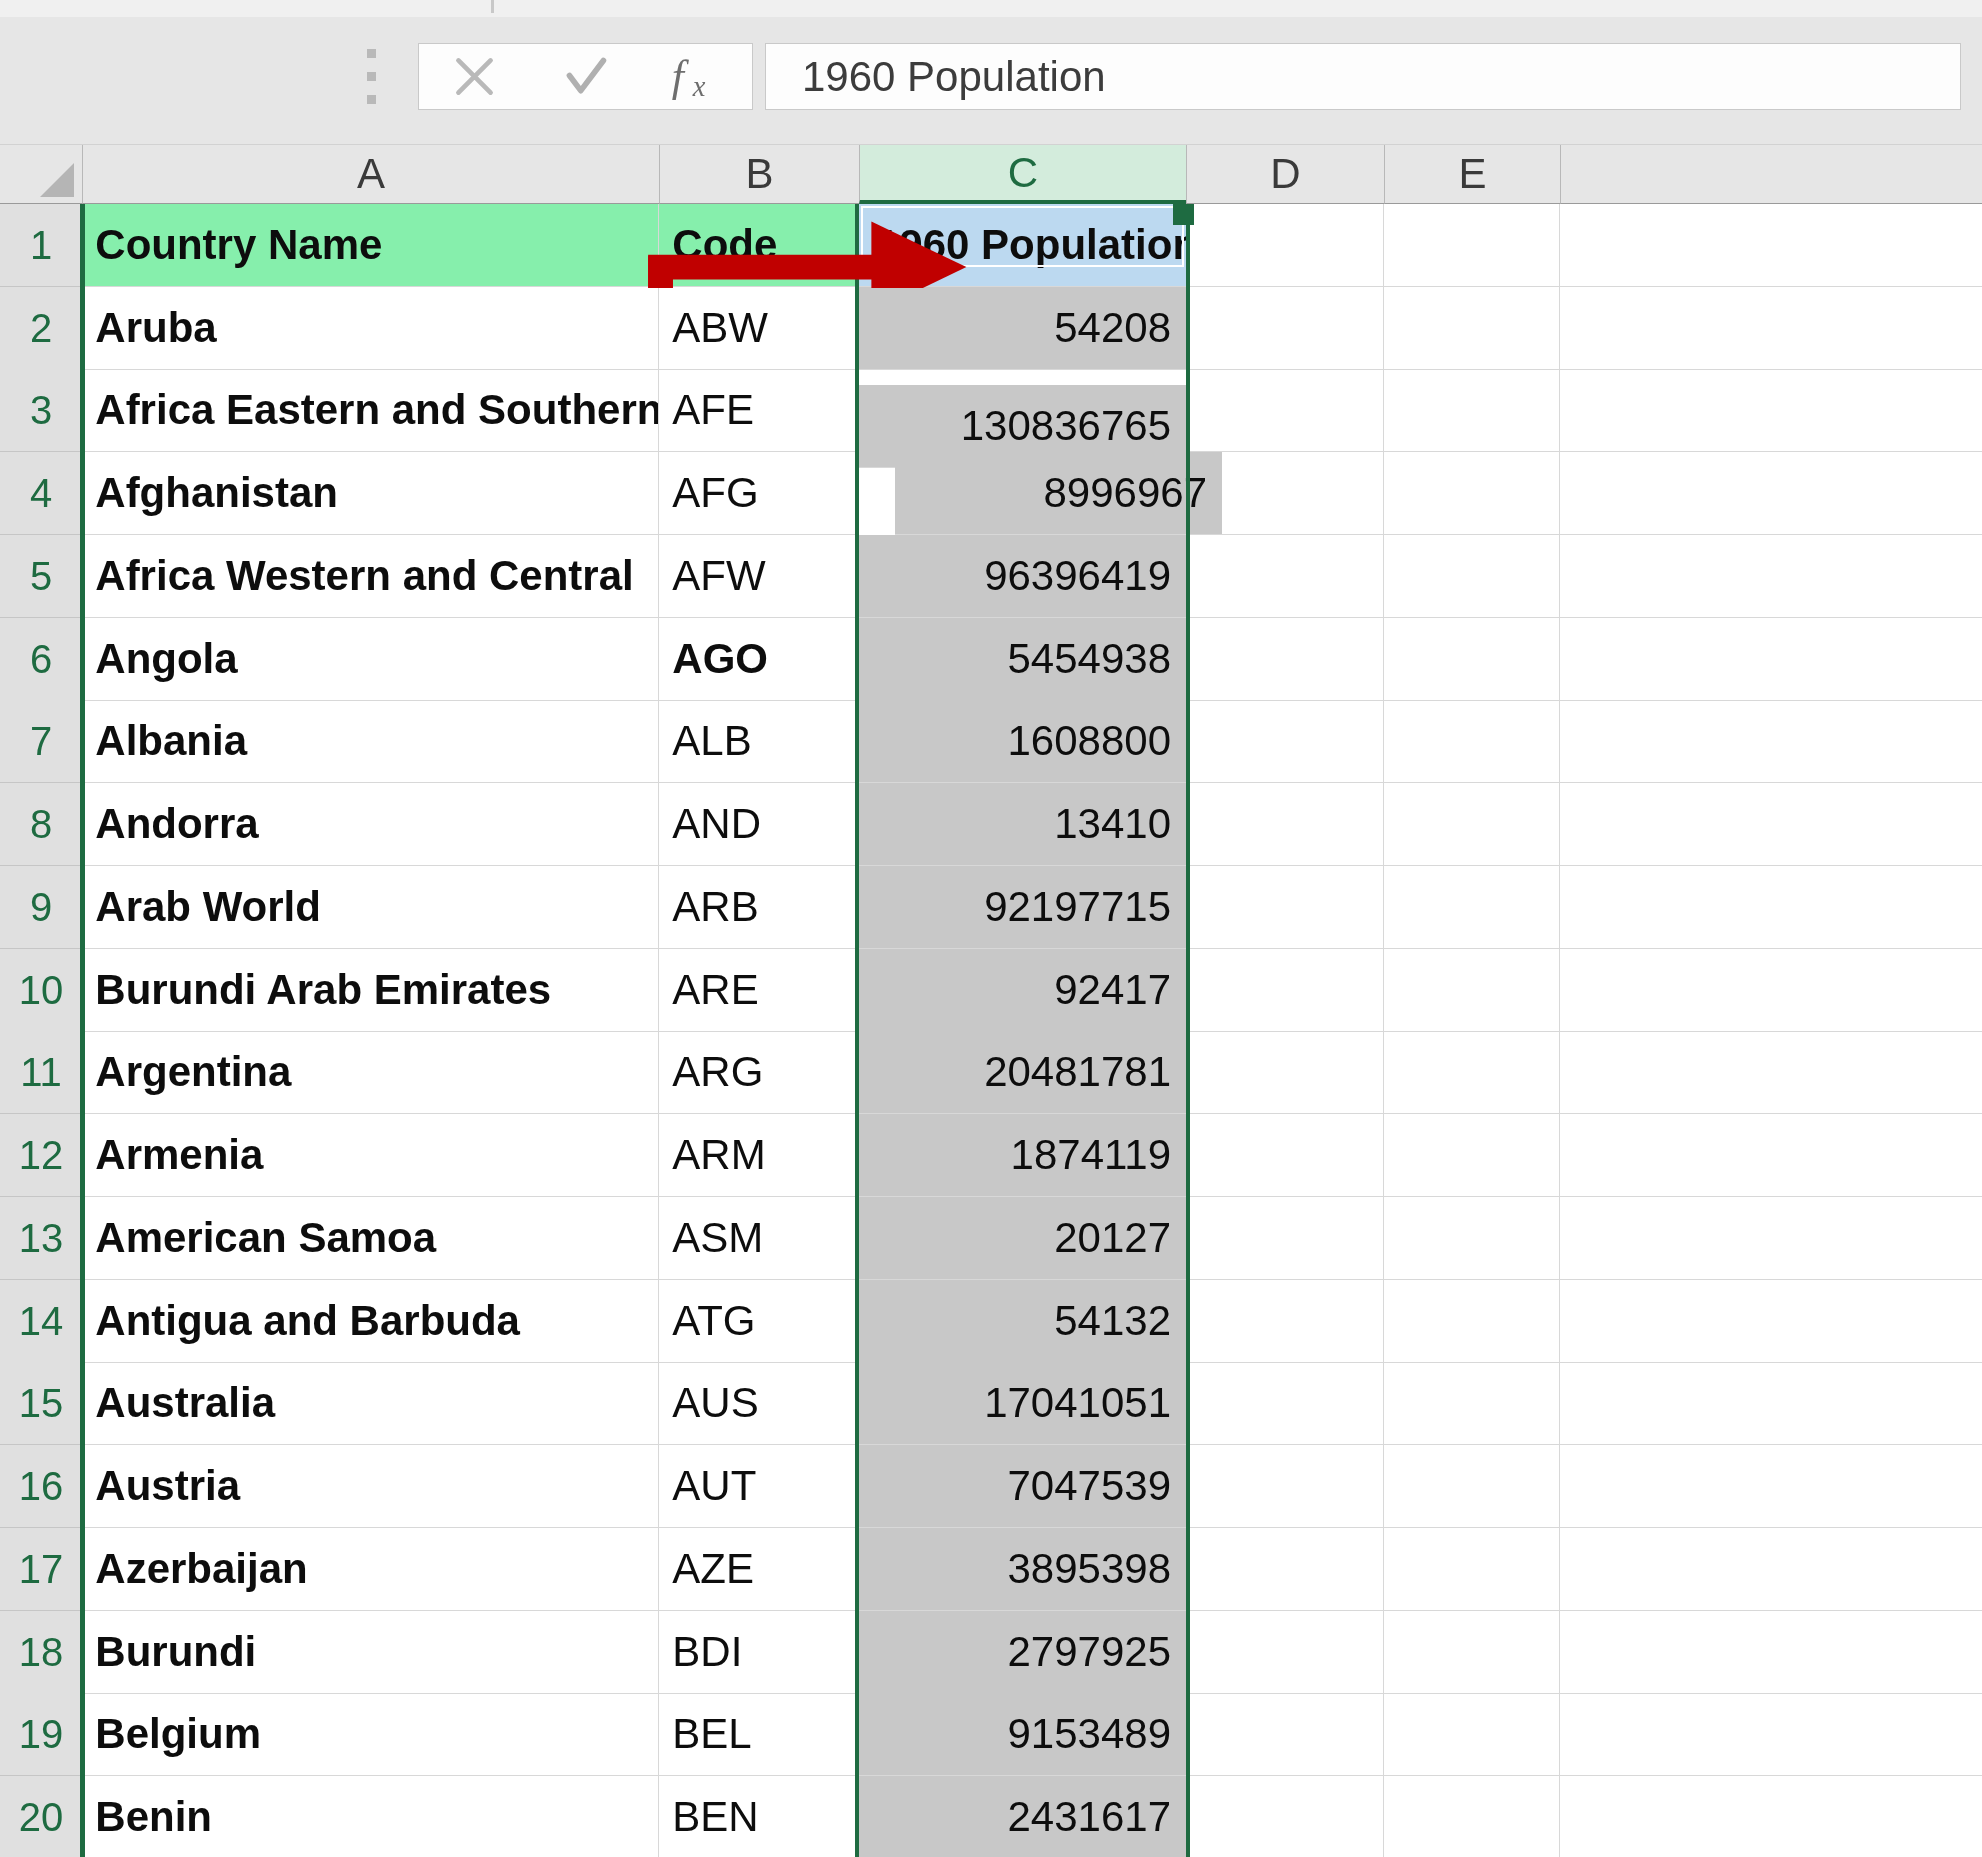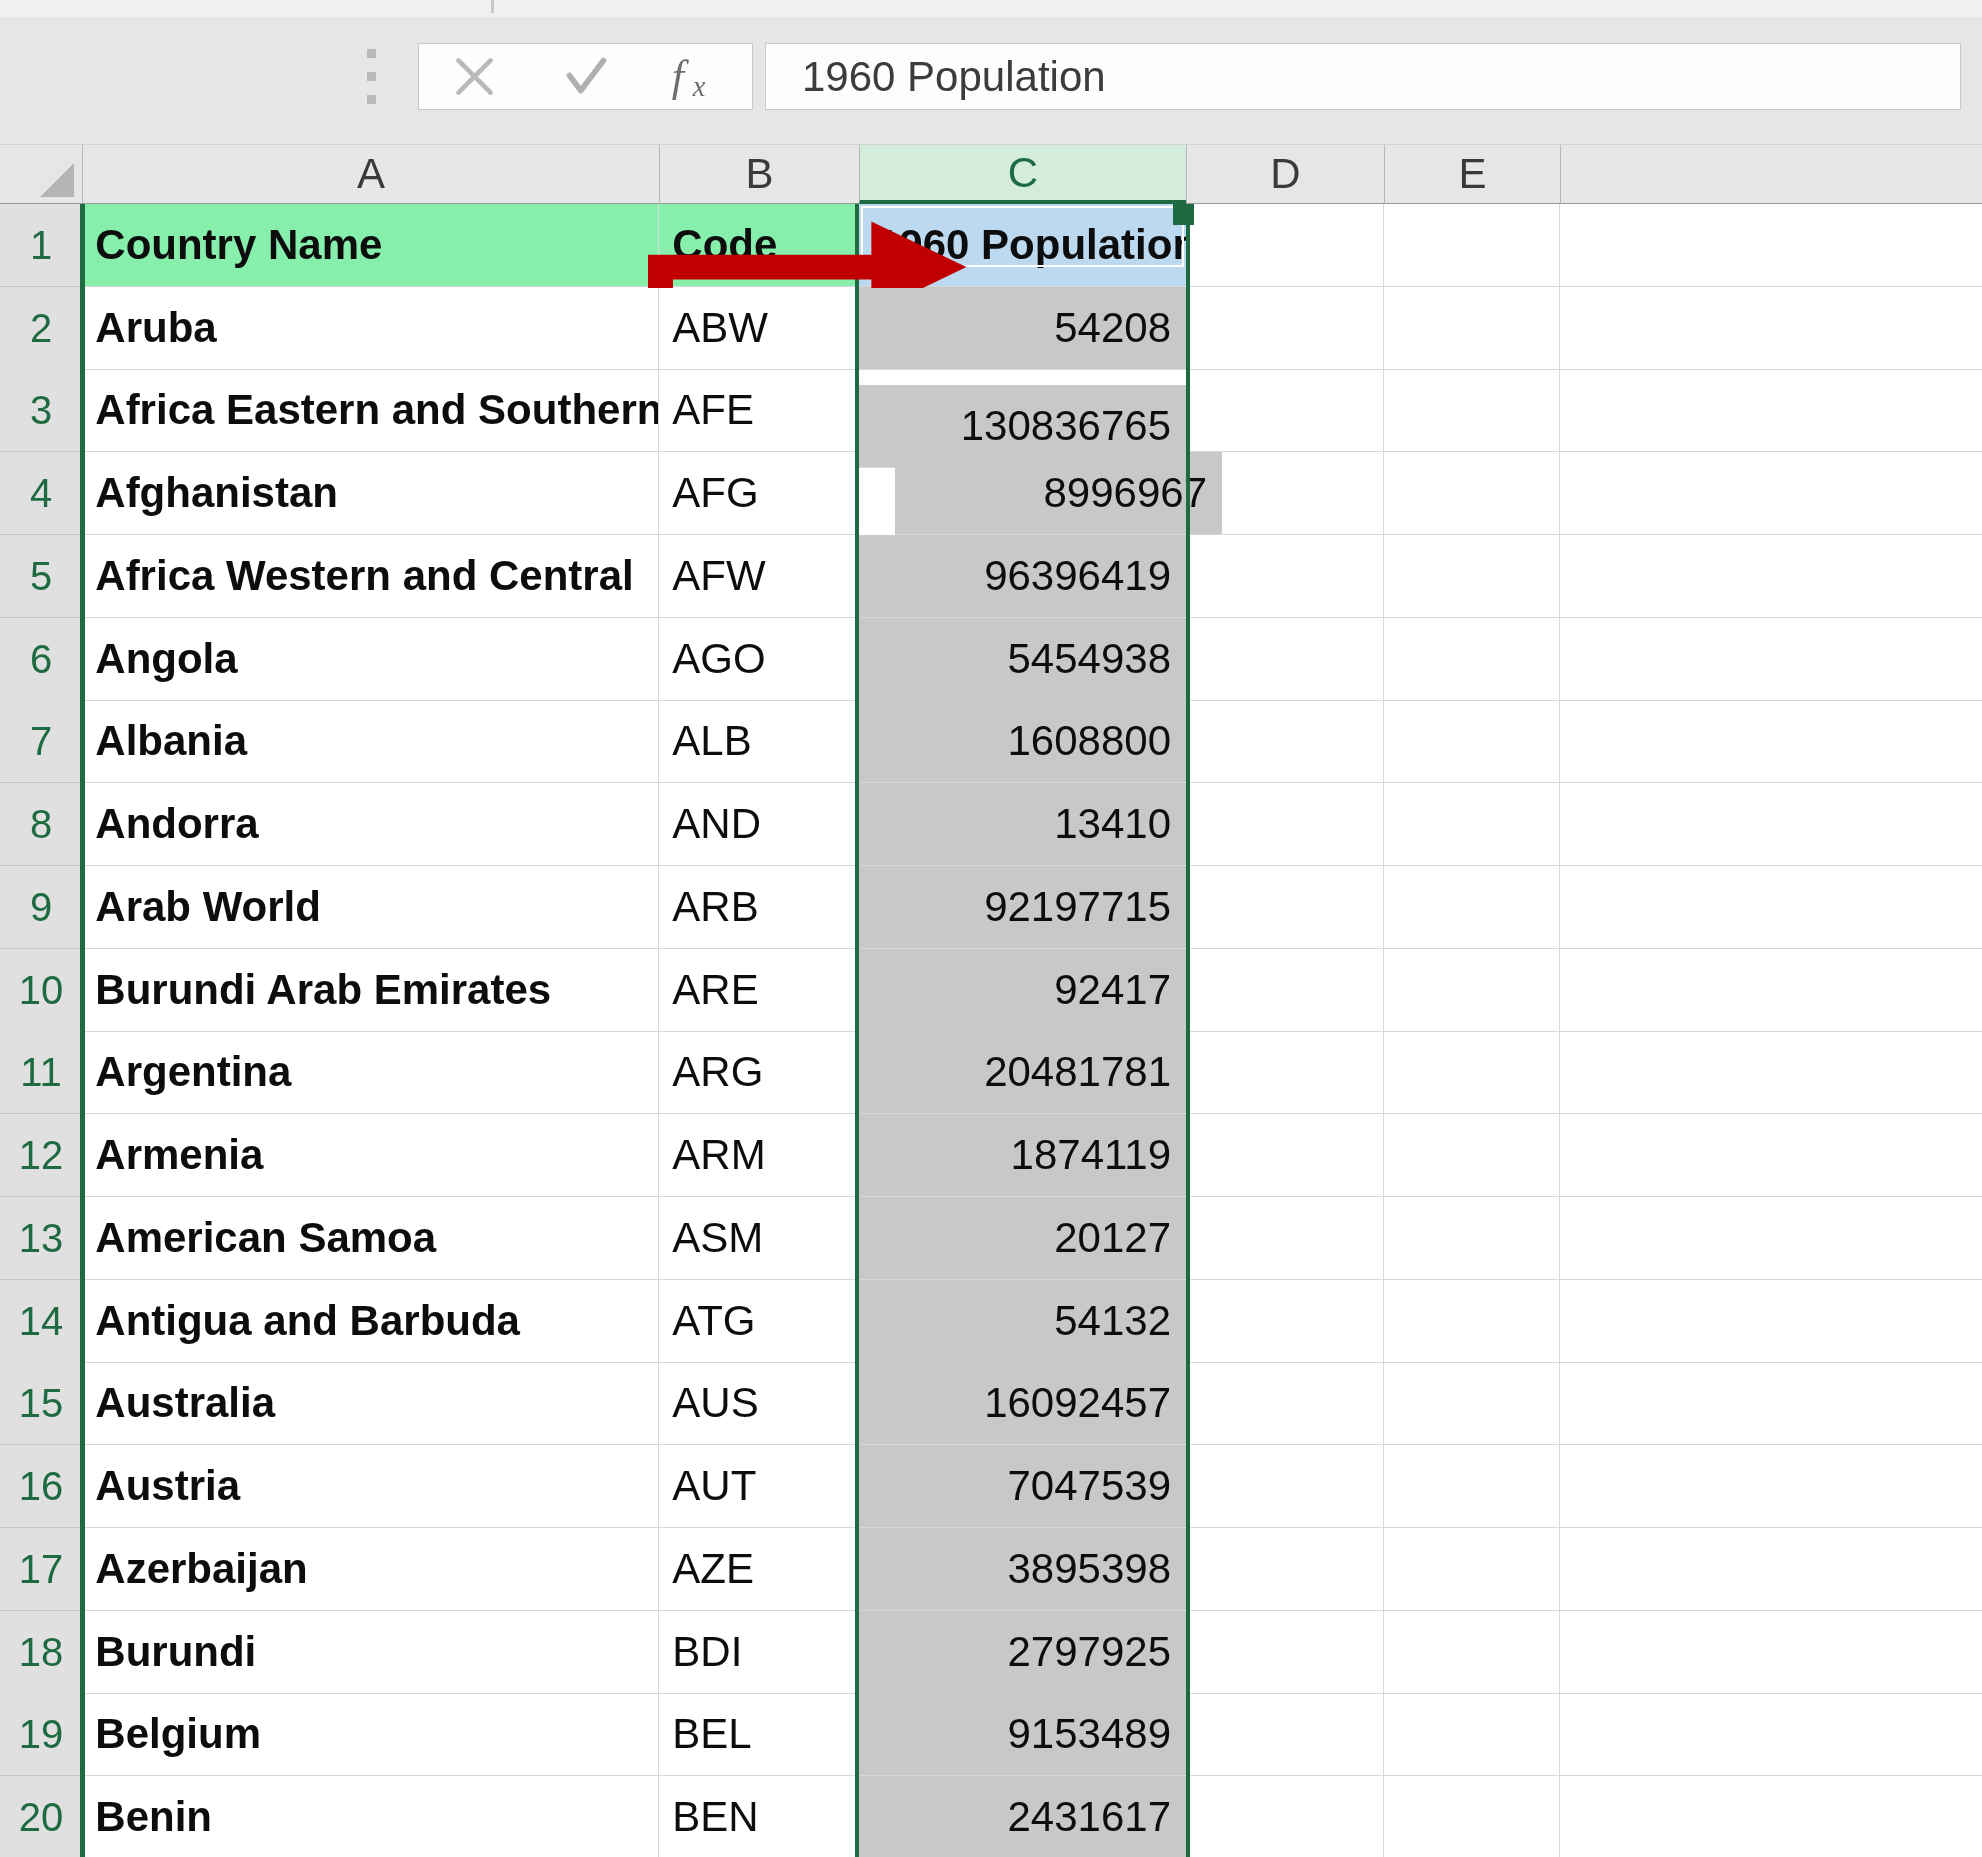--- a/index.html
+++ b/index.html
@@ -246,21 +246,21 @@
         <div class="cell col-a" style="top: 331px; height: 83px;">Africa Western and Central</div>
         <div class="cell col-b" style="top: 331px; height: 83px;">AFW</div>
         <div class="cell col-c" style="top: 331px; height: 83px;">96396419</div>
         <div class="cell col-d" style="top: 331px; height: 83px;"></div>
         <div class="cell col-e" style="top: 331px; height: 83px;"></div>
         <div class="cell col-f" style="top: 331px; height: 83px;"></div>
       </div>
       <div>
         <div class="rowhead" style="top: 414px; height: 83px;">6</div>
         <div class="cell col-a" style="top: 414px; height: 83px;">Angola</div>
-        <div class="cell col-b" style="top: 414px; height: 83px;">AGO</div>
+        <div class="cell col-b" style="top: 414px; height: 83px; font-weight: bold;">AGO</div>
         <div class="cell col-c" style="top: 414px; height: 83px;">5454938</div>
         <div class="cell col-d" style="top: 414px; height: 83px;"></div>
         <div class="cell col-e" style="top: 414px; height: 83px;"></div>
         <div class="cell col-f" style="top: 414px; height: 83px;"></div>
       </div>
       <div>
         <div class="rowhead" style="top: 496px; height: 83px;">7</div>
         <div class="cell col-a" style="top: 496px; height: 83px;">Albania</div>
         <div class="cell col-b" style="top: 496px; height: 83px;">ALB</div>
         <div class="cell col-c" style="top: 496px; height: 83px;">1608800</div>
@@ -328,21 +328,21 @@
         <div class="cell col-b" style="top: 1076px; height: 83px;">ATG</div>
         <div class="cell col-c" style="top: 1076px; height: 83px;">54132</div>
         <div class="cell col-d" style="top: 1076px; height: 83px;"></div>
         <div class="cell col-e" style="top: 1076px; height: 83px;"></div>
         <div class="cell col-f" style="top: 1076px; height: 83px;"></div>
       </div>
       <div>
         <div class="rowhead" style="top: 1158px; height: 83px;">15</div>
         <div class="cell col-a" style="top: 1158px; height: 83px;">Australia</div>
         <div class="cell col-b" style="top: 1158px; height: 83px;">AUS</div>
-        <div class="cell col-c" style="top: 1158px; height: 83px;">16092457</div>
+        <div class="cell col-c" style="top: 1158px; height: 83px;">17041051</div>
         <div class="cell col-d" style="top: 1158px; height: 83px;"></div>
         <div class="cell col-e" style="top: 1158px; height: 83px;"></div>
         <div class="cell col-f" style="top: 1158px; height: 83px;"></div>
       </div>
       <div>
         <div class="rowhead" style="top: 1241px; height: 83px;">16</div>
         <div class="cell col-a" style="top: 1241px; height: 83px;">Austria</div>
         <div class="cell col-b" style="top: 1241px; height: 83px;">AUT</div>
         <div class="cell col-c" style="top: 1241px; height: 83px;">7047539</div>
         <div class="cell col-d" style="top: 1241px; height: 83px;"></div>

